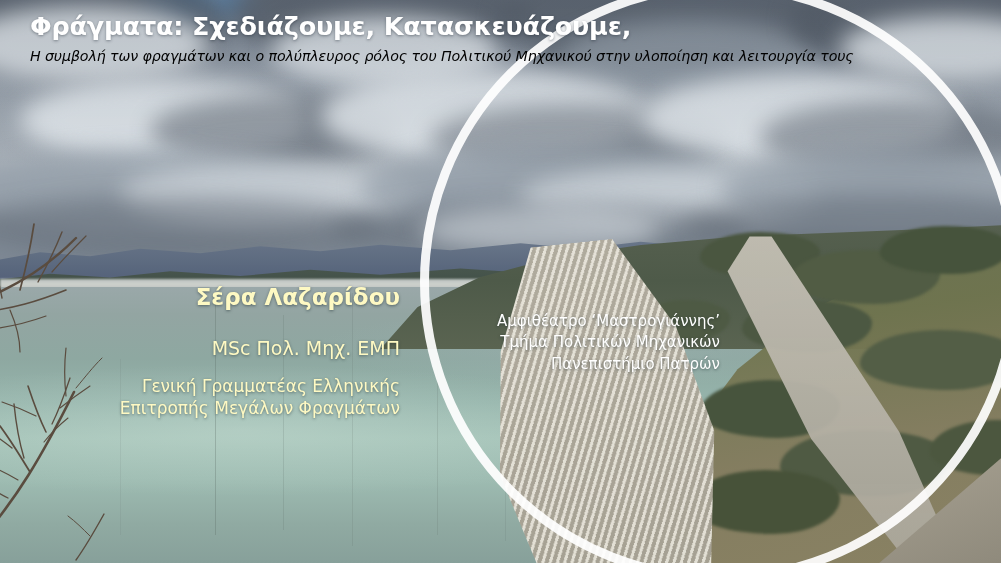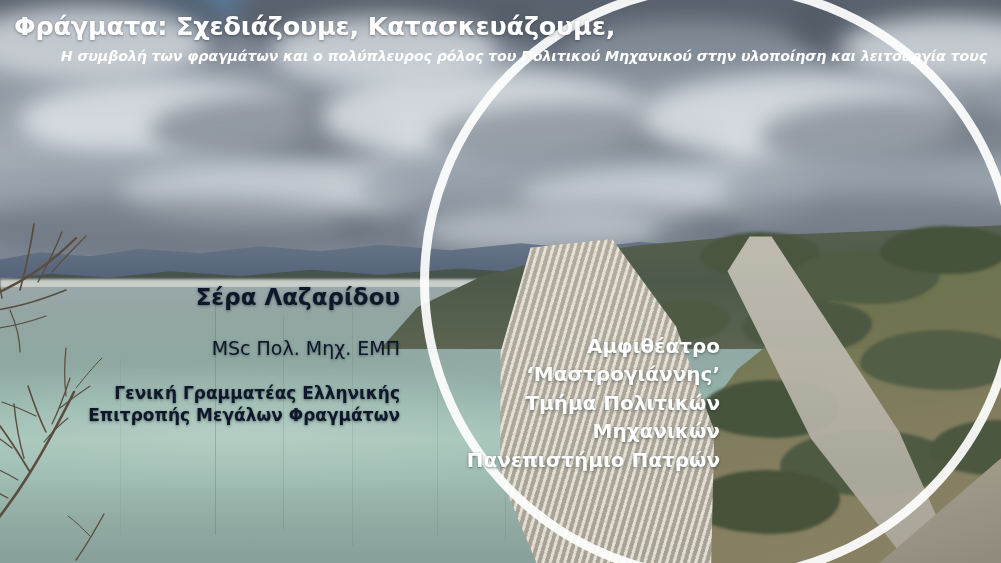--- a/index.html
+++ b/index.html
@@ -116,55 +116,54 @@
     width:600px;height:600px;
     border-radius:50%;
     border:9px solid rgba(255,255,255,.92);
     box-sizing:border-box;
     pointer-events:none;
   }
 
   
   .header{
     position:absolute;left:0;top:0;width:100%;
-    padding:10px 14px 8px 14px;
+    padding:10px 14px 8px 30px;
   }
   .title{
     margin:0;
     font-size:25.5px;line-height:1.28;
     font-weight:bold;color:#ffffff;
     letter-spacing:-.2px;
     text-shadow:0 1px 3px rgba(30,40,50,.45);
   }
   .subtitle{
     margin:5px 0 0 0;
     font-size:14.2px;line-height:1.25;
-    font-style:italic;font-weight:700;
-    color:#ffffff;
+    font-style:italic;font-weight:400;
+    color:#000000;
     letter-spacing:-.1px;
-    text-align:right;
   }
 
   
   .speaker{
     position:absolute;left:0;top:283px;width:400px;
-    text-align:right;color:#0f172a;
+    text-align:right;color:#fef9c3;
     text-shadow:0 1px 3px rgba(20,35,40,.5);
   }
   .speaker .name{font-size:23px;font-weight:bold;line-height:1.25;}
   .speaker .degree{font-size:19px;font-weight:normal;line-height:1.3;margin-top:24px;}
-  .speaker .role{font-size:17px;font-weight:bold;line-height:1.28;margin-top:23px;}
+  .speaker .role{font-size:17px;font-weight:normal;line-height:1.28;margin-top:16px;}
 
   .details{
     position:absolute;left:420px;top:283px;width:300px;
     text-align:right;color:#ffffff;
     text-shadow:0 1px 3px rgba(20,35,40,.5);
   }
   .details .when{font-size:20px;font-weight:bold;line-height:1.45;}
-  .details .venue{font-size:20px;font-weight:bold;line-height:1.42;margin-top:49px;}
+  .details .venue{font-size:15px;font-weight:normal;line-height:1.42;margin-top:28px;}
 </style>
 </head>
 <body>
 
 <div class="poster">
 
   <div class="photo">
 
     <div class="sky">
       <div class="blue-hole" style="left:130px;top:-16px;width:110px;height:42px;"></div>

